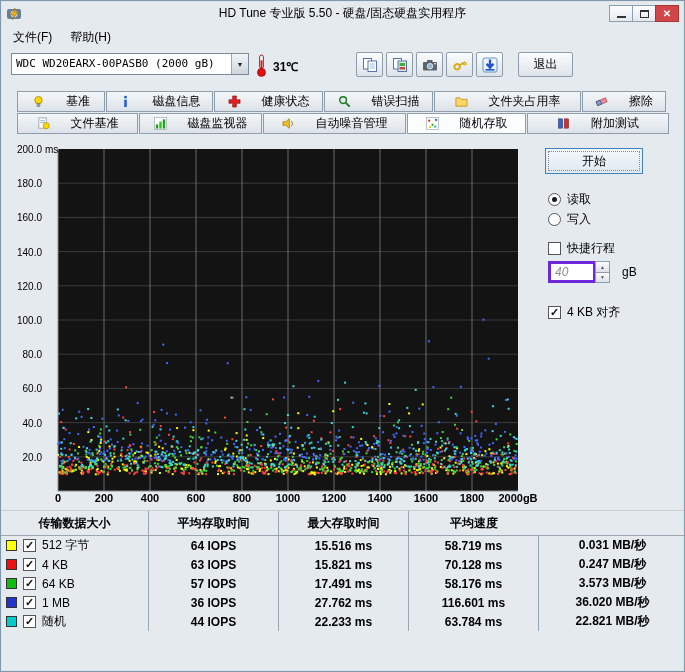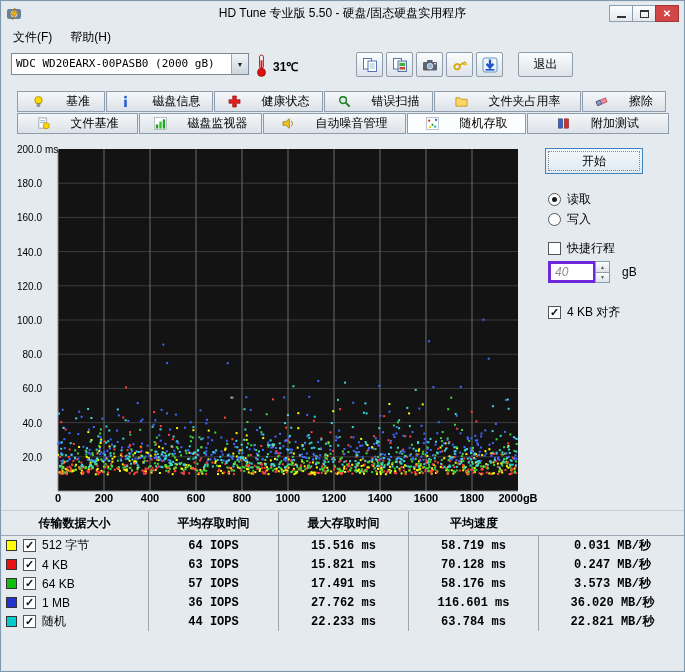--- a/index.html
+++ b/index.html
@@ -80,21 +80,21 @@
   .unit { margin-left:12px; }
   
   .results { position:absolute; left:0; top:509px; width:685px; border-top:1px solid #c3ced7; }
   .thead, .trow { display:grid; grid-template-columns:148px 130px 130px 130px 147px; }
   .thead { height:25px; border-bottom:1px solid #9aa8b5; }
   .th { display:flex; align-items:center; justify-content:center; font-weight:bold; font-size:12px;
     border-right:1px solid #9aa8b5; }
   .th:last-child { border-right:none; }
   .trow { height:19px; }
   .td { display:flex; align-items:center; justify-content:center;
-    font-family:Liberation Mono, monospace; font-weight:bold; font-size:12px;
+    font-family:Liberation Sans, sans-serif; font-weight:bold; font-size:12px;
     border-right:1px solid #9aa8b5; }
   .td:last-child { border-right:none; }
   .td.first { justify-content:flex-start; padding-left:5px; gap:6px;
     font-family:"Liberation Sans",sans-serif; font-weight:normal; }
   .swatch { width:11px; height:11px; border:1px solid #333; flex:0 0 auto; }
 </style>
 </head>
 <body>
 
 <div class="window">

